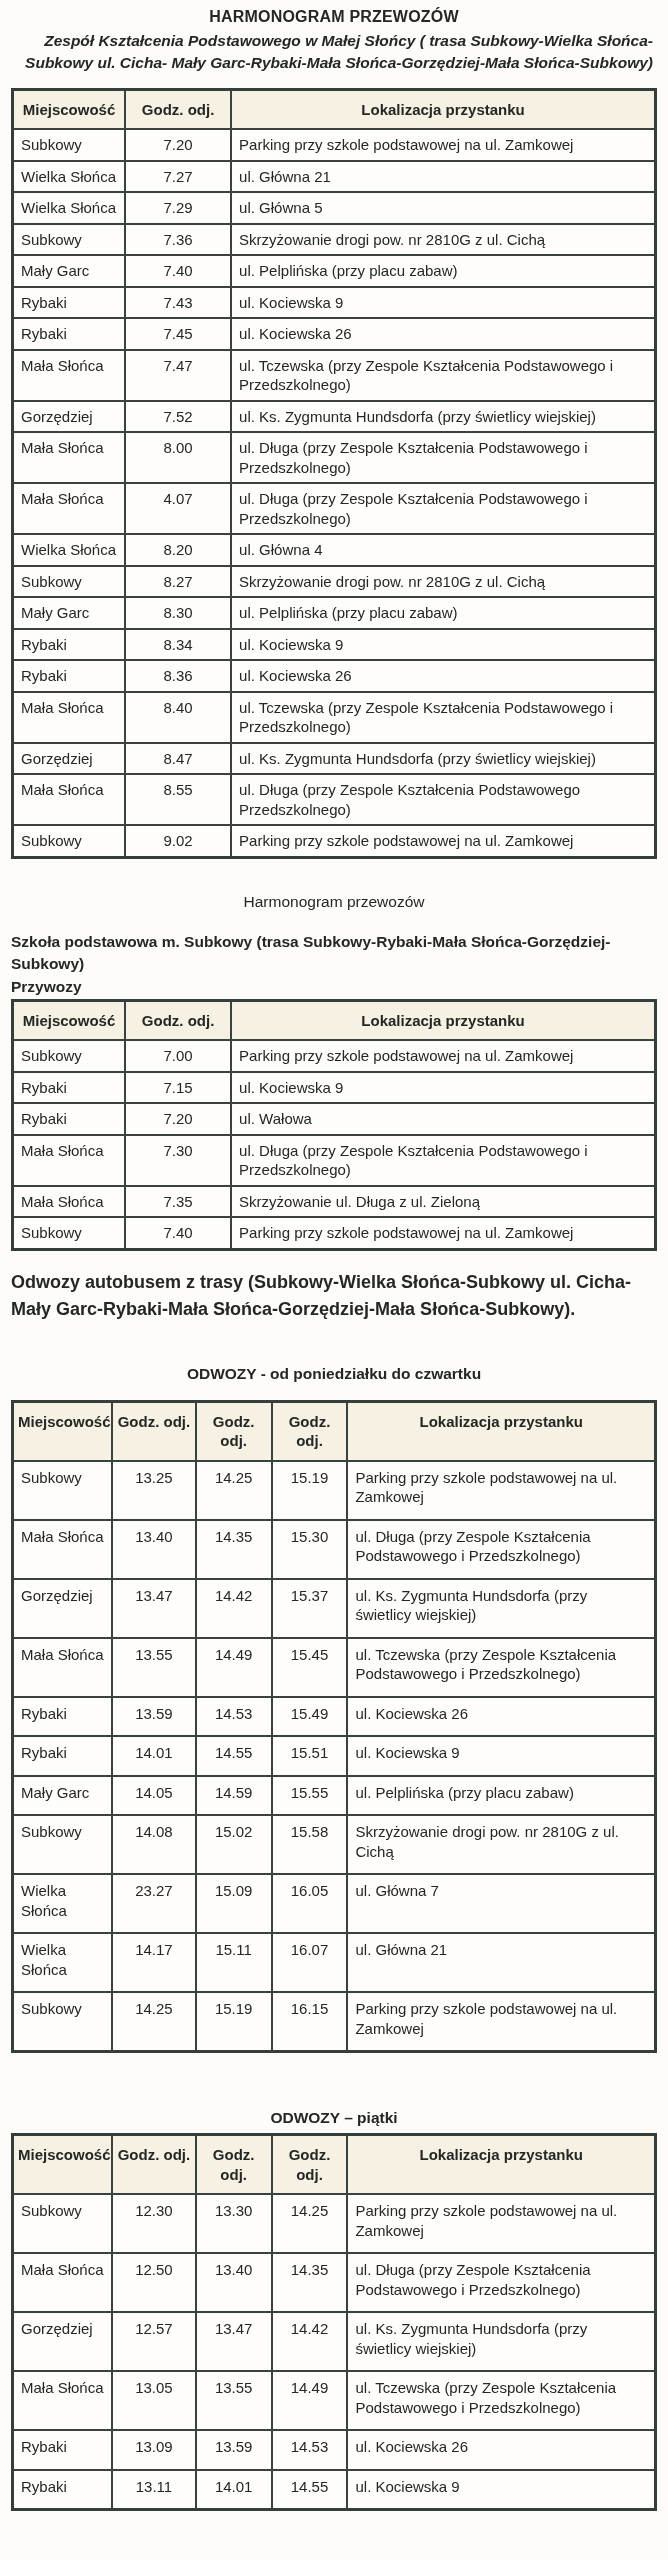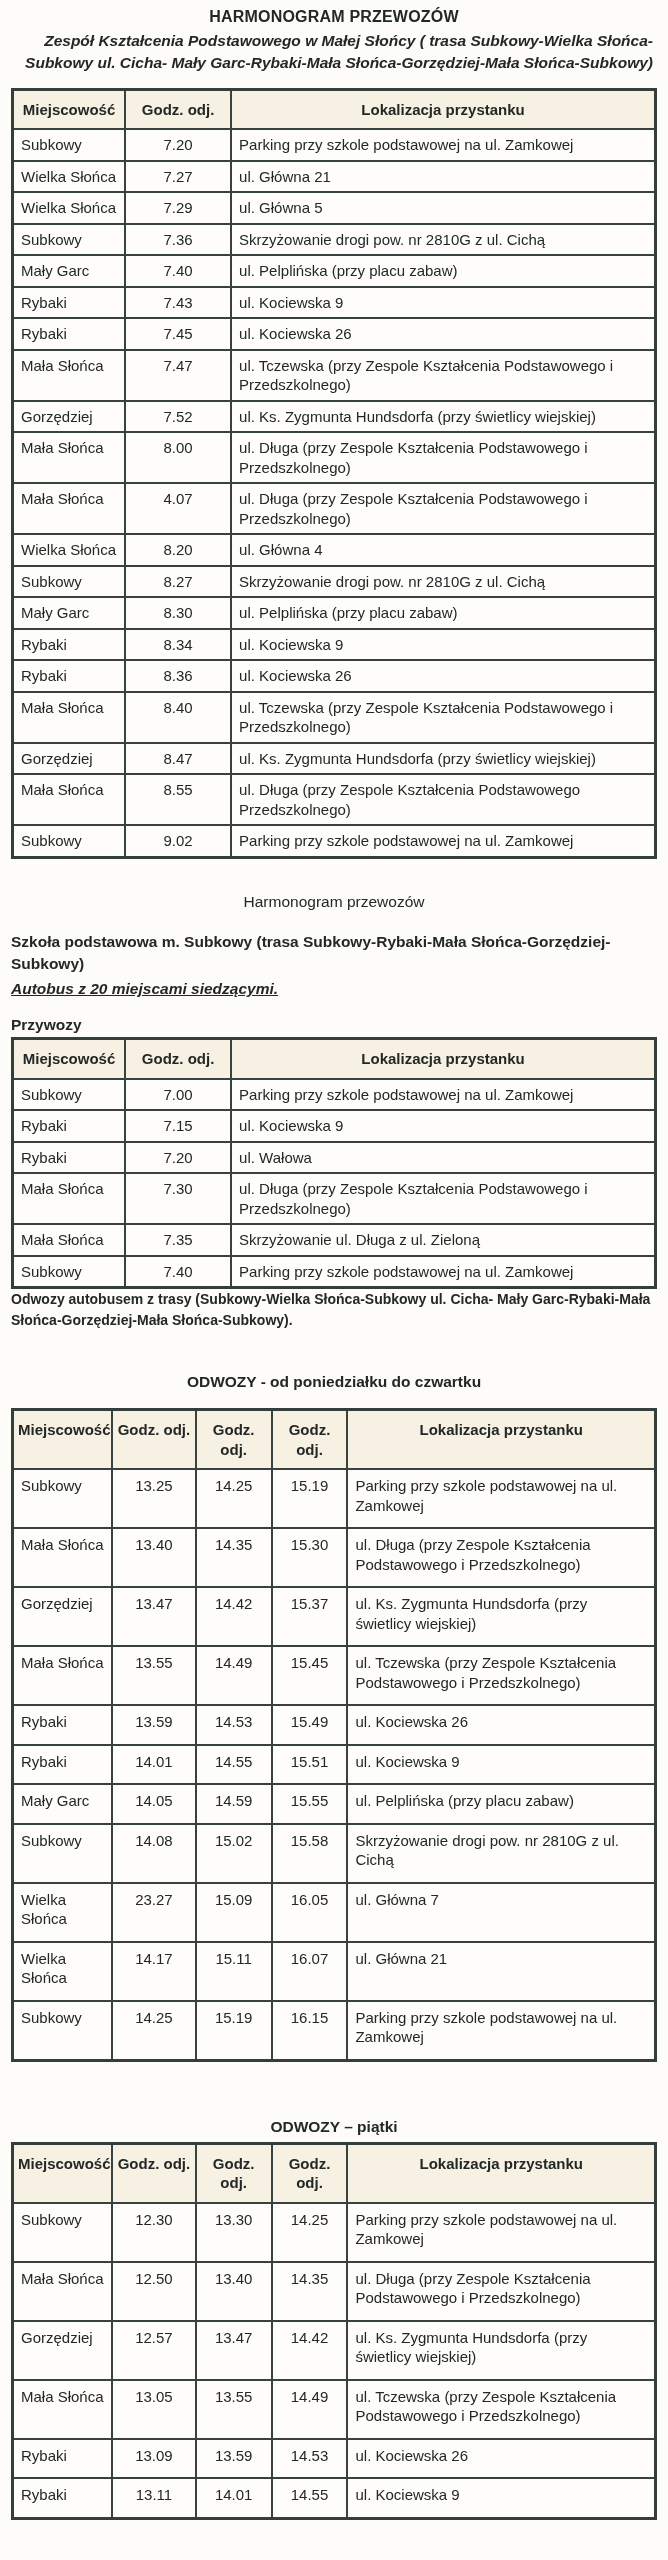--- a/index.html
+++ b/index.html
@@ -86,24 +86,24 @@
     font-style: italic;
     text-decoration: underline;
     margin-bottom: 16px;
   }
   .table-label {
     font-size: 15.5px;
     font-weight: bold;
     margin: 0 0 3px 0;
   }
   .note {
-    font-size: 14px;
+    font-size: 18px;
     font-weight: bold;
     line-height: 1.5;
-    margin: 0 0 0 0;
+    margin: 18px 0 0 0;
   }
   .note + .note { margin-top: 17px; }
 </style>
 </head>
 <body>
 
 <div class="page">
 
   <h1 class="doc-title">HARMONOGRAM PRZEWOZÓW</h1>
   <p class="doc-subtitle">Zespół Kształcenia Podstawowego w Małej Słońcy ( trasa Subkowy-Wielka Słońca-Subkowy ul. Cicha- Mały Garc-Rybaki-Mała Słońca-Gorzędziej-Mała Słońca-Subkowy)</p>
@@ -221,21 +221,20 @@
           <td>Subkowy</td>
           <td class="time">9.02</td>
           <td>Parking przy szkole podstawowej na ul. Zamkowej</td>
         </tr>
       </tbody>
     </table>
 
   <h2 class="center-heading">Harmonogram przewozów</h2>
 
   <p class="intro-line">Szkoła podstawowa m. Subkowy (trasa Subkowy-Rybaki-Mała Słońca-Gorzędziej-Subkowy)</p>
-  <p class="intro-line italic-underline">Autobus z 20 miejscami siedzącymi.</p>
 
   <p class="table-label">Przywozy</p>
 
   <table class="sched t3">
     <colgroup>
         <col>
         <col>
         <col>
       </colgroup>
   <thead>

